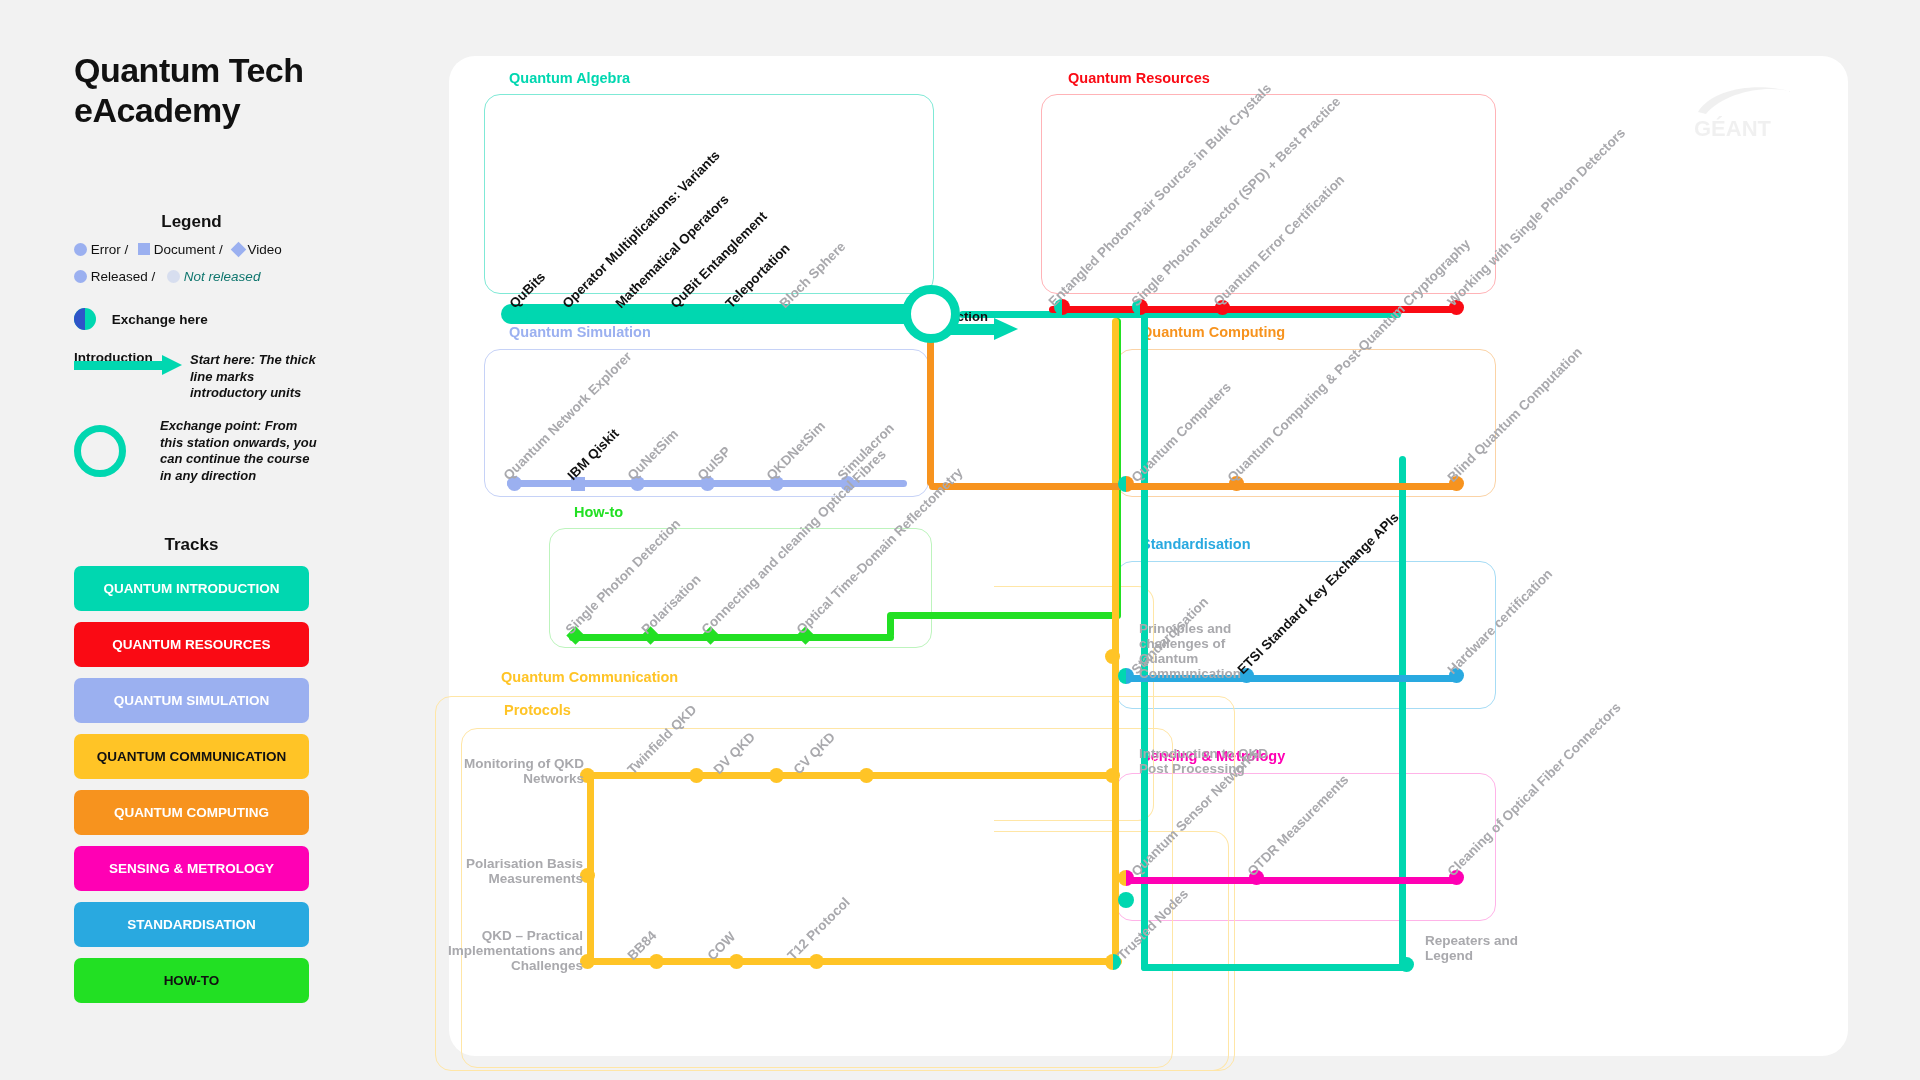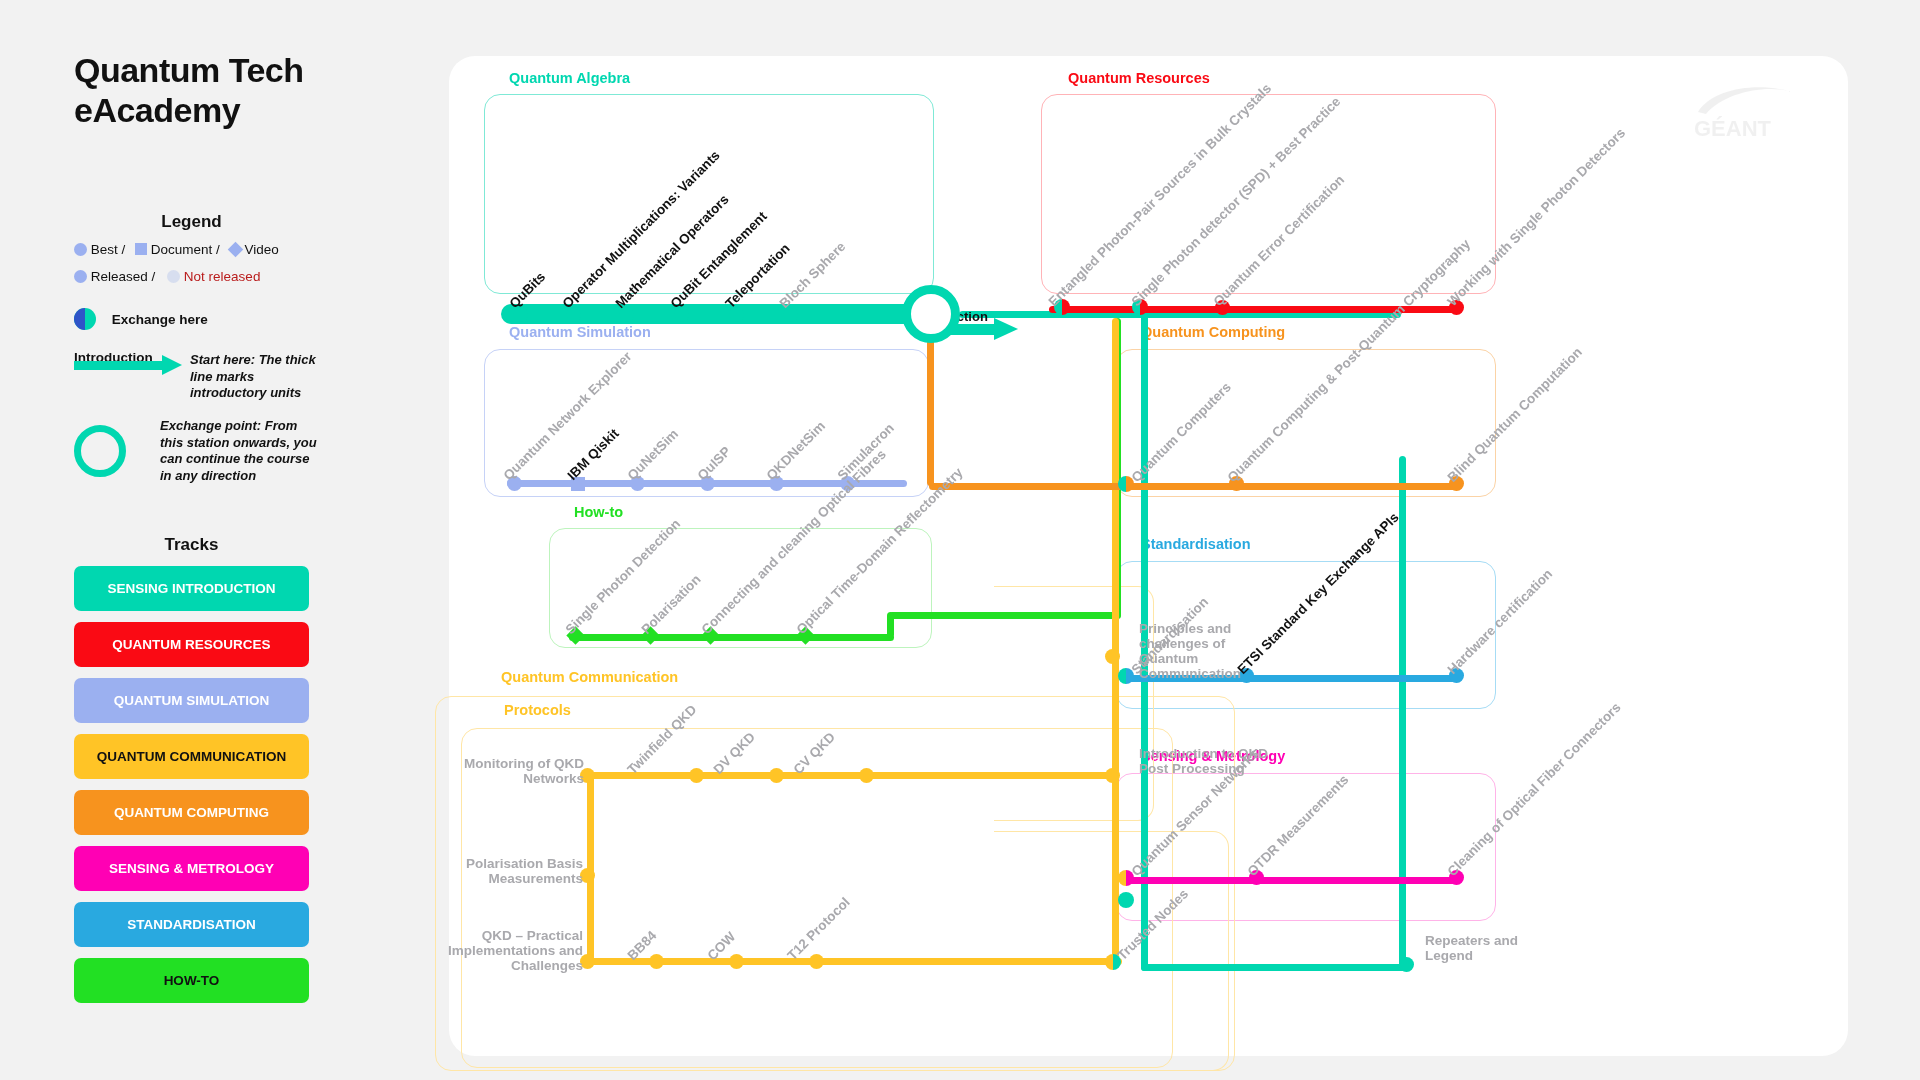--- a/index.html
+++ b/index.html
@@ -94,32 +94,32 @@
 <body>
 
 <div class="canvas">
 
   <div class="title">Quantum Tech eAcademy</div>
 
   <div class="legend-title">Legend</div>
 
   <div class="legend-row" style="left:74px;top:242px;">
     <span class="dot" style="background:#9bb0f0;"></span>
-    <span>Best /</span>
+    <span>Error /</span>
     <span class="sq" style="background:#9bb0f0;margin-left:6px;"></span>
     <span>Document /</span>
     <span class="dia" style="background:#9bb0f0;margin-left:6px;"></span>
     <span>Video</span>
   </div>
 
   <div class="legend-row" style="left:74px;top:269px;">
     <span class="dot" style="background:#9bb0f0;"></span>
     <span>Released  /</span>
     <span class="dot" style="background:#d7deef;margin-left:8px;"></span>
-    <span style="color:#b91c1c;">Not released</span>
+    <span style="color:#0f766e;font-style:italic;">Not released</span>
   </div>
 
   <div class="legend-row" style="left:74px;top:308px;">
     <span class="exch-dot"></span>
     <span style="margin-left:12px;font-weight:bold;">Exchange here</span>
   </div>
 
   <div class="intro-label">Introduction</div>
   <div class="arrow-leg">
     <div class="bar"></div>
@@ -129,21 +129,21 @@
 thick line marks
 introductory units</div>
 
   <div class="big-ring"></div>
   <div class="leg-italic" style="left:160px;top:418px;width:160px;">Exchange point: From
 this station onwards,
 you can continue the
 course in any direction</div>
 
   <div class="tracks-title">Tracks</div>
-  <div class="track" style="top:566px;background:#00d7b0;color:#fff;">SENSING INTRODUCTION</div>
+  <div class="track" style="top:566px;background:#00d7b0;color:#fff;">QUANTUM INTRODUCTION</div>
   <div class="track" style="top:622px;background:#fa0a14;color:#fff;">QUANTUM RESOURCES</div>
   <div class="track" style="top:678px;background:#9bb0f0;color:#fff;">QUANTUM SIMULATION</div>
   <div class="track" style="top:734px;background:#ffc426;color:#111;">QUANTUM COMMUNICATION</div>
   <div class="track" style="top:790px;background:#f7931e;color:#fff;">QUANTUM COMPUTING</div>
   <div class="track" style="top:846px;background:#ff00b4;color:#fff;">SENSING &amp; METROLOGY</div>
   <div class="track" style="top:902px;background:#29a9e0;color:#fff;">STANDARDISATION</div>
   <div class="track" style="top:958px;background:#22e023;color:#111;">HOW-TO</div>
 
   <div class="panel">
 

